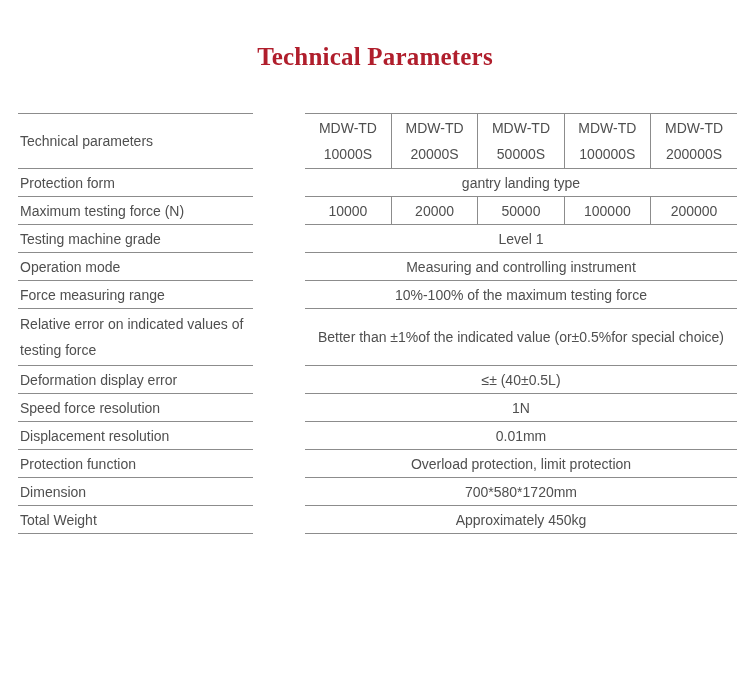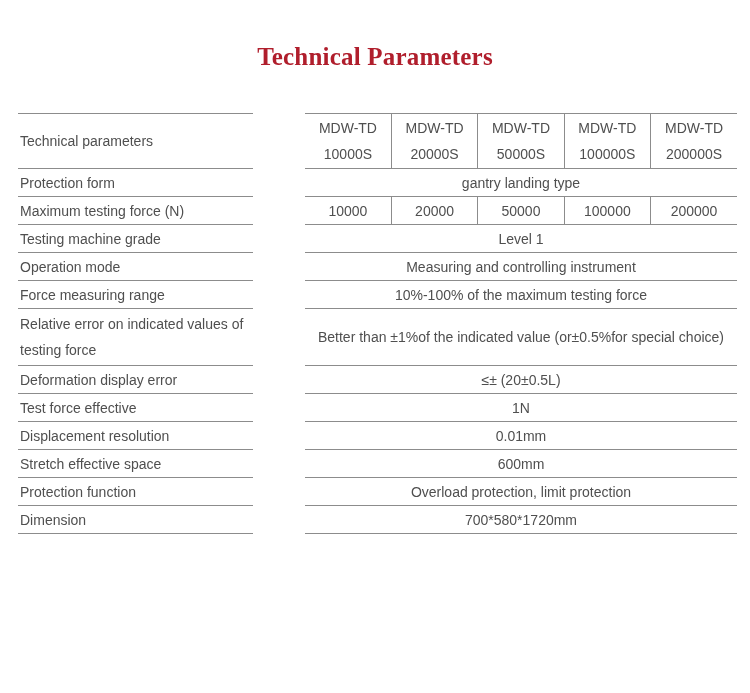--- a/index.html
+++ b/index.html
@@ -147,50 +147,50 @@
 
   <tr class="tall">
     <td class="lbl">Relative error on indicated values of testing force</td>
     <td class="gap"></td>
     <td class="val" colspan="5">Better than ±1%of the indicated value (or±0.5%for special choice)</td>
   </tr>
 
   <tr>
     <td class="lbl">Deformation display error</td>
     <td class="gap"></td>
-    <td class="val" colspan="5">≤± (20±0.5L)</td>
+    <td class="val" colspan="5">≤± (40±0.5L)</td>
   </tr>
 
   <tr>
-    <td class="lbl">Test force effective</td>
+    <td class="lbl">Speed force resolution</td>
     <td class="gap"></td>
     <td class="val" colspan="5">1N</td>
   </tr>
 
   <tr>
     <td class="lbl">Displacement resolution</td>
     <td class="gap"></td>
     <td class="val" colspan="5">0.01mm</td>
   </tr>
 
 
-  <tr>
-    <td class="lbl">Stretch effective space</td>
-    <td class="gap"></td>
-    <td class="val" colspan="5">600mm</td>
-  </tr>
 
 
   <tr>
     <td class="lbl">Protection function</td>
     <td class="gap"></td>
     <td class="val" colspan="5">Overload protection, limit protection</td>
   </tr>
 
 
   <tr>
     <td class="lbl">Dimension</td>
     <td class="gap"></td>
     <td class="val" colspan="5">700*580*1720mm</td>
   </tr>
 
+  <tr>
+    <td class="lbl">Total Weight</td>
+    <td class="gap"></td>
+    <td class="val" colspan="5">Approximately 450kg</td>
+  </tr>
 </tbody>
   </table>
 
 </body></html>

